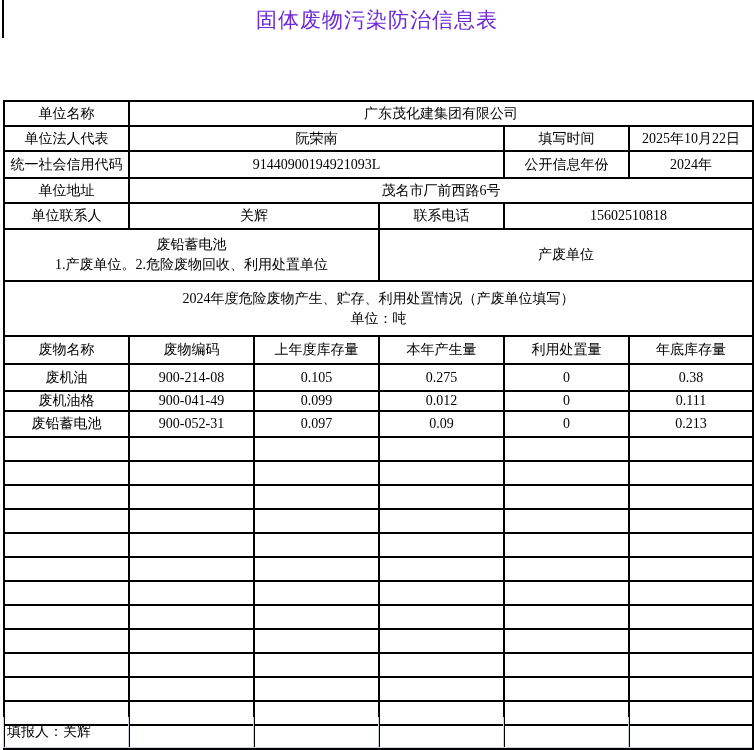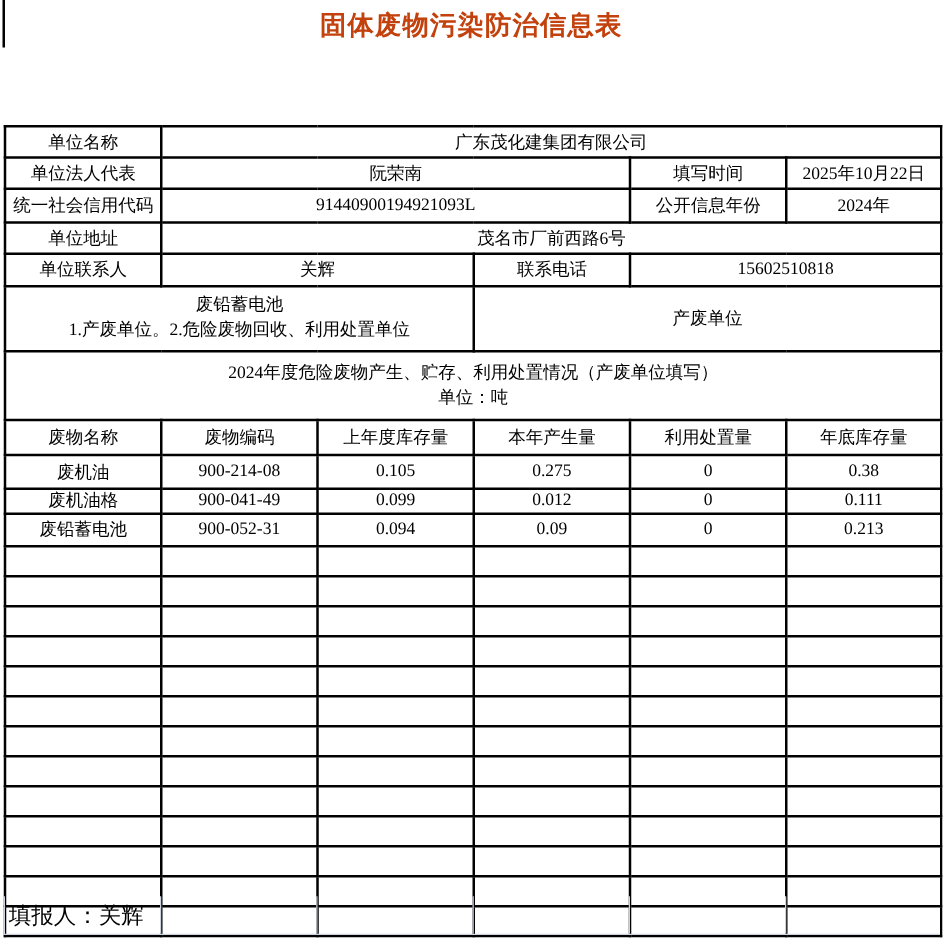--- a/index.html
+++ b/index.html
@@ -15,21 +15,21 @@
     overflow:hidden;
   }
   .title-row {
     position:absolute; left:0; top:0; width:754px; height:40px;
     display:flex; align-items:center; justify-content:center;
   }
   .title-row .edge {
     position:absolute; left:2px; top:0; width:2px; height:38px; background:var(--border);
   }
   .title {
-    font-size:21px; font-weight:bold; letter-spacing:1px; color:#c2410c;
+    font-size:21px; font-weight:normal; letter-spacing:1px; color:#6d28d9;
   }
   table.main {
     position:absolute; left:3px; top:56px;
     width:749px;
     border-collapse:collapse;
     table-layout:fixed;
     margin-top:44px;
   }
   table.main td, table.main th {
     border:2px solid var(--border);
@@ -42,21 +42,21 @@
   .footer-row {
     position:absolute; left:3px; top:717px; width:749px; height:31px;
     display:grid;
     grid-template-columns:125px 125px 125px 125px 125px 124px;
     border-left:1px solid var(--grid);
     border-bottom:1px solid var(--grid);
   }
   .footer-cell {
     border-right:1px solid var(--grid);
     display:flex; align-items:center;
-    font-size:18px; color:#000;
+    font-size:14px; color:#000;
     padding-left:3px;
     white-space:nowrap; overflow:visible;
   }
 </style>
 </head>
 <body>
 
 <div class="sheet">
 
   <div class="title-row">
@@ -133,21 +133,21 @@
         <td>废机油格</td>
         <td>900-041-49</td>
         <td>0.099</td>
         <td>0.012</td>
         <td>0</td>
         <td>0.111</td>
       </tr>
       <tr style="height:26px">
         <td>废铅蓄电池</td>
         <td>900-052-31</td>
-        <td>0.094</td>
+        <td>0.097</td>
         <td>0.09</td>
         <td>0</td>
         <td>0.213</td>
       </tr>
     </tbody>
     <tbody>
         <tr style="height: 24px;">
           <td>&nbsp;</td>
           <td>&nbsp;</td>
           <td>&nbsp;</td>

